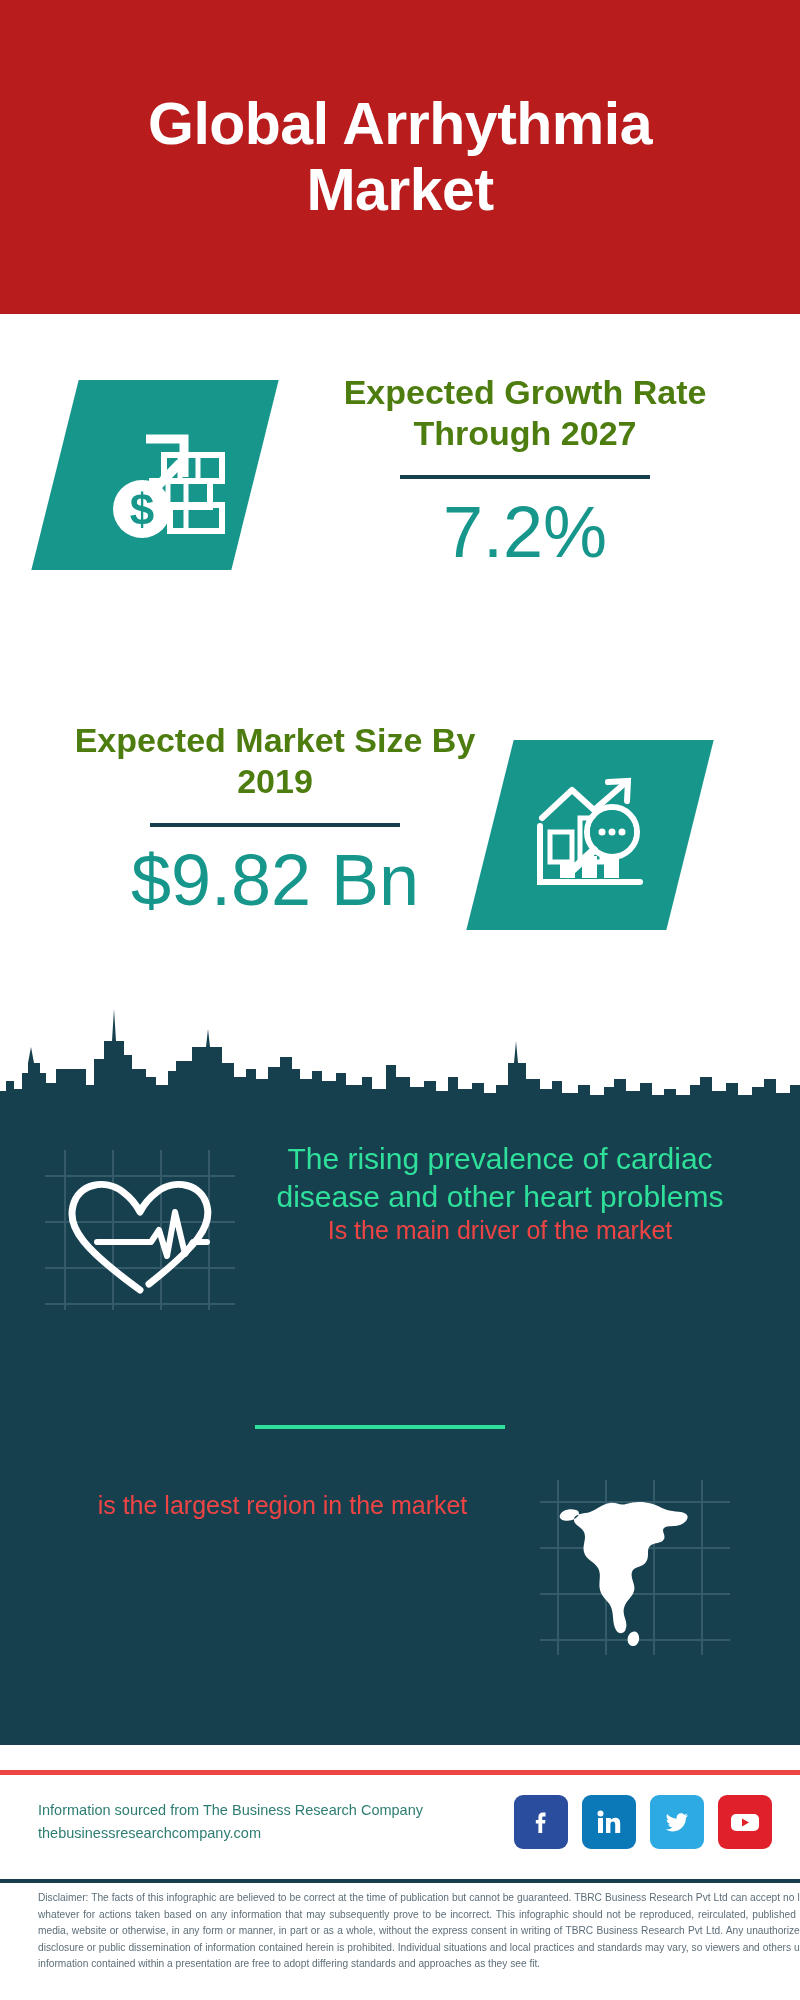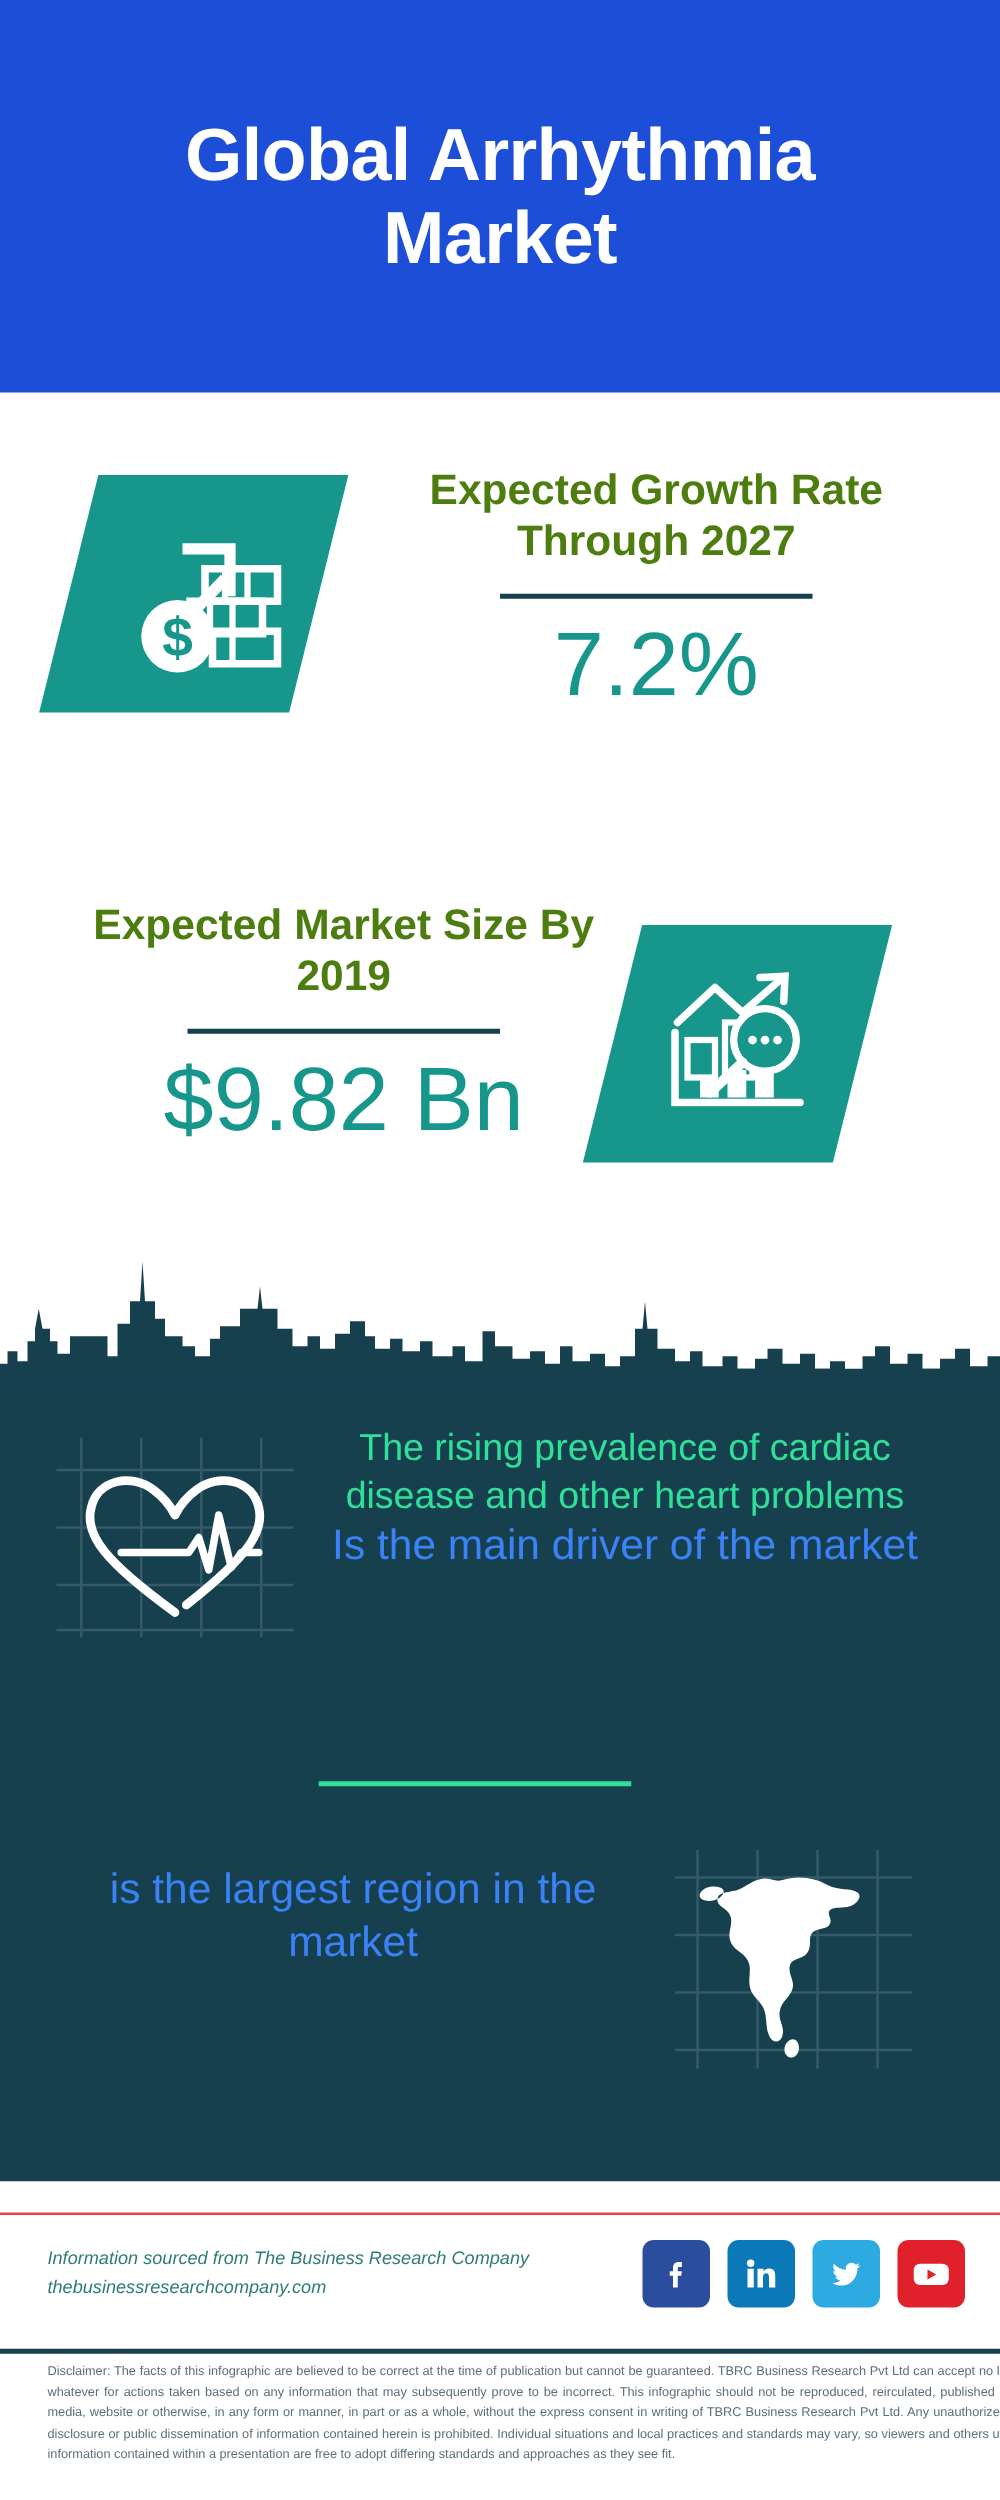--- a/index.html
+++ b/index.html
@@ -12,21 +12,21 @@
     position: relative;
     width: 800px; height: 2000px;
     background: #ffffff;
     overflow: hidden;
   }
 
   
   .header {
     position: absolute; left: 0; top: 0;
     width: 800px; height: 314px;
-    background: #1d4ed8;
+    background: #b91c1c;
     display: flex; align-items: center; justify-content: center;
   }
   .header-title {
     color: #ffffff;
     font-size: 59px;
     font-weight: bold;
     line-height: 1.12;
     text-align: center;
     letter-spacing: -0.5px;
     width: 640px;
@@ -116,22 +116,22 @@
     width: 490px;
     text-align: center;
   }
   .hl-green {
     color: #2fe09b;
     font-size: 30px;
     font-weight: normal;
     line-height: 1.25;
   }
   .sub-white {
-    color: #3b82f6;
-    font-size: 34px;
+    color: #ef4444;
+    font-size: 25px;
     font-weight: normal;
     line-height: 1.25;
   }
 
   .mid-divider {
     position: absolute; left: 255px; top: 1425px;
     width: 250px; height: 4px;
     background: #2fe09b;
   }
 
@@ -148,22 +148,21 @@
   .region-icon-wrap {
     position: absolute; left: 540px; top: 0px;
     width: 190px; height: 175px;
   }
 
   
   .footer {
     position: absolute; left: 0; top: 1770px;
     width: 800px; height: 105px;
     background: #ffffff;
-    border-top: 2px solid #ef4444;
-    font-style: italic;
+    border-top: 5px solid #ef4444;
   }
   .footer-text {
     position: absolute; left: 38px; top: 24px;
     width: 420px;
   }
   .footer-line {
     color: #2e7d72;
     font-size: 14.5px;
     line-height: 1.62;
   }

